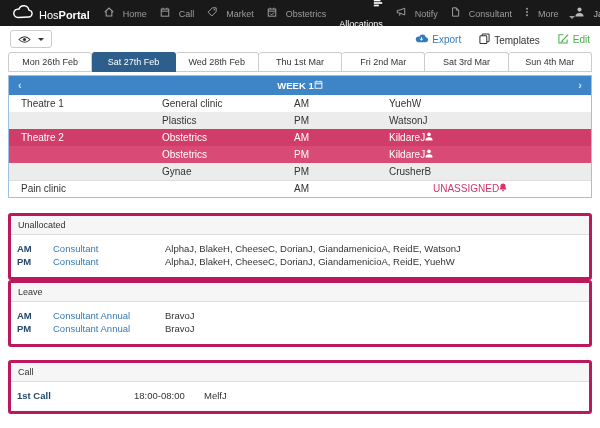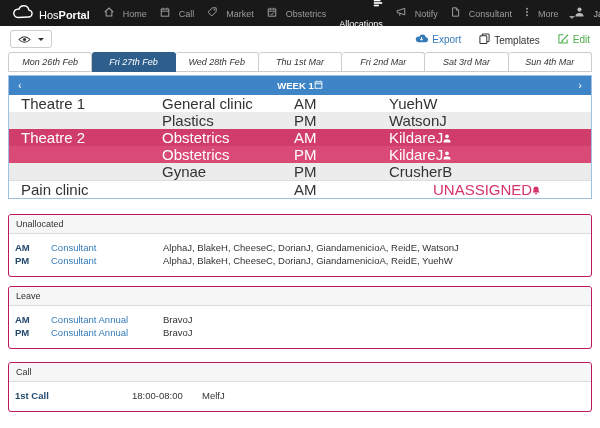--- a/index.html
+++ b/index.html
@@ -22,46 +22,46 @@
   
   .toolbar { height: 26px; display: flex; align-items: center; justify-content: space-between; padding: 0 10px; background: #fff; }
   .eye-btn { height: 18px; border: 1px solid #ccc; border-radius: 3px; background: #fff; display: flex; align-items: center; gap: 5px; padding: 0 7px; cursor: pointer; color: #333; }
   .toolbar-right { display: flex; align-items: center; gap: 18px; font-size: 10px; }
   .tb-link { display: flex; align-items: center; gap: 4px; }
   .tb-export { color: #337ab7; }
   .tb-templates { color: #333; align-items: flex-end; }
   .tb-edit { color: #4cae4c; }
 
   
-  .day-tabs { display: flex; padding: 0 8px; font-style: italic; }
+  .day-tabs { display: flex; padding: 0 8px; }
   .day-tab { flex: 1; height: 20px; line-height: 19px; text-align: center; font-size: 9px; color: #333; background: #fff; border: 1px solid #ccc; border-left: none; border-radius: 3px 3px 0 0; cursor: pointer; white-space: nowrap; overflow: hidden; }
   .day-tab:first-child { border-left: 1px solid #ccc; }
   .day-tab.active { background: #2e5f8c; border-color: #2e5f8c; color: #fff; }
 
   
   .content { padding: 3px 8px 0; }
   .week-panel { border: 1px solid #9fc0de; }
   .week-bar { height: 19px; background: #3d85c6; color: #fff; display: flex; align-items: center; font-size: 9.5px; font-weight: bold; }
   .chev { padding: 0 9px; font-size: 11px; line-height: 19px; cursor: pointer; color: #cfe2f3; font-weight: bold; }
   .week-label { flex: 1; display: flex; justify-content: center; align-items: center; }
 
   table { border-collapse: collapse; width: 100%; }
-  .alloc-table { font-size: 15px; }
+  .alloc-table { font-size: 10px; }
   .alloc-table td { height: 17px; padding: 0; vertical-align: middle; white-space: nowrap; }
   .alloc-table td.loc { padding-left: 12px; }
   tr.white  { background: #fff; }
   tr.stripe { background: #ececec; }
   tr.pink1  { background: #d13d6b; color: #fff; }
   tr.pink2  { background: #d94a77; color: #fff; }
   tr.group-start td { border-top: 1px solid #ddd; }
   .person-flag { display: inline-flex; align-items: center; }
   .unassigned { color: #d6336c; margin-left: 44px; }
 
   
-  .panel { border: 1px solid #be185d; border-radius: 3px; margin: 14px 8px 0; }
+  .panel { border: 3px solid #be185d; border-radius: 3px; margin: 14px 8px 0; }
   .panel-header { background: #f6f6f6; border-bottom: 1px solid #ddd; border-radius: 3px 3px 0 0; padding: 4px 7px; font-size: 9px; color: #333; }
   .panel-body { padding: 7px 0 9px; }
   .panel-table { font-size: 9.5px; }
   .panel-table td { padding: 1px 0; vertical-align: top; white-space: nowrap; }
   td.sess { padding-left: 6px !important; width: 42px; font-weight: bold; color: #234a6d; }
   td.role { width: 112px; color: #337ab7; }
   td.names { color: #333; white-space: normal !important; }
   td.callname { padding-left: 6px !important; width: 123px; font-weight: bold; color: #234a6d; }
   td.time { width: 70px; color: #333; }
 </style>
@@ -182,21 +182,21 @@
             <path d="M10 7 v4 H1 V2 h5"></path>
             <path d="M5 8 L11 1.8 M5 8 l-0.8 1.3 L5.6 8.6" stroke-width="1.3"></path>
           </svg></span>
       <span>Edit</span>
     </a>
   </div>
 </div>
 
 <div class="day-tabs">
   <a class="day-tab">Mon 26th Feb</a>
-  <a class="day-tab active">Fri 27th Feb</a>
+  <a class="day-tab active">Sat 27th Feb</a>
   <a class="day-tab">Wed 28th Feb</a>
   <a class="day-tab">Thu 1st Mar</a>
   <a class="day-tab">Fri 2nd Mar</a>
   <a class="day-tab">Sat 3rd Mar</a>
   <a class="day-tab">Sun 4th Mar</a>
 </div>
 
 <div class="content">
 
   <div class="week-panel">
@@ -293,21 +293,21 @@
           <tr>
             <td class="sess">PM</td>
             <td class="role">Consultant</td>
             <td class="names">AlphaJ, BlakeH, CheeseC, DorianJ, GiandamenicioA, ReidE, YuehW</td>
           </tr>
         </tbody>
       </table>
     </div>
   </div>
 
-  <div class="panel" style="margin:9px 0 0">
+  <div class="panel" style="margin:0 0 0">
     <div class="panel-header">Leave</div>
     <div class="panel-body">
       <table class="panel-table">
         <tbody>
           <tr>
             <td class="sess">AM</td>
             <td class="role">Consultant Annual</td>
             <td class="names">BravoJ</td>
           </tr>
           <tr>

